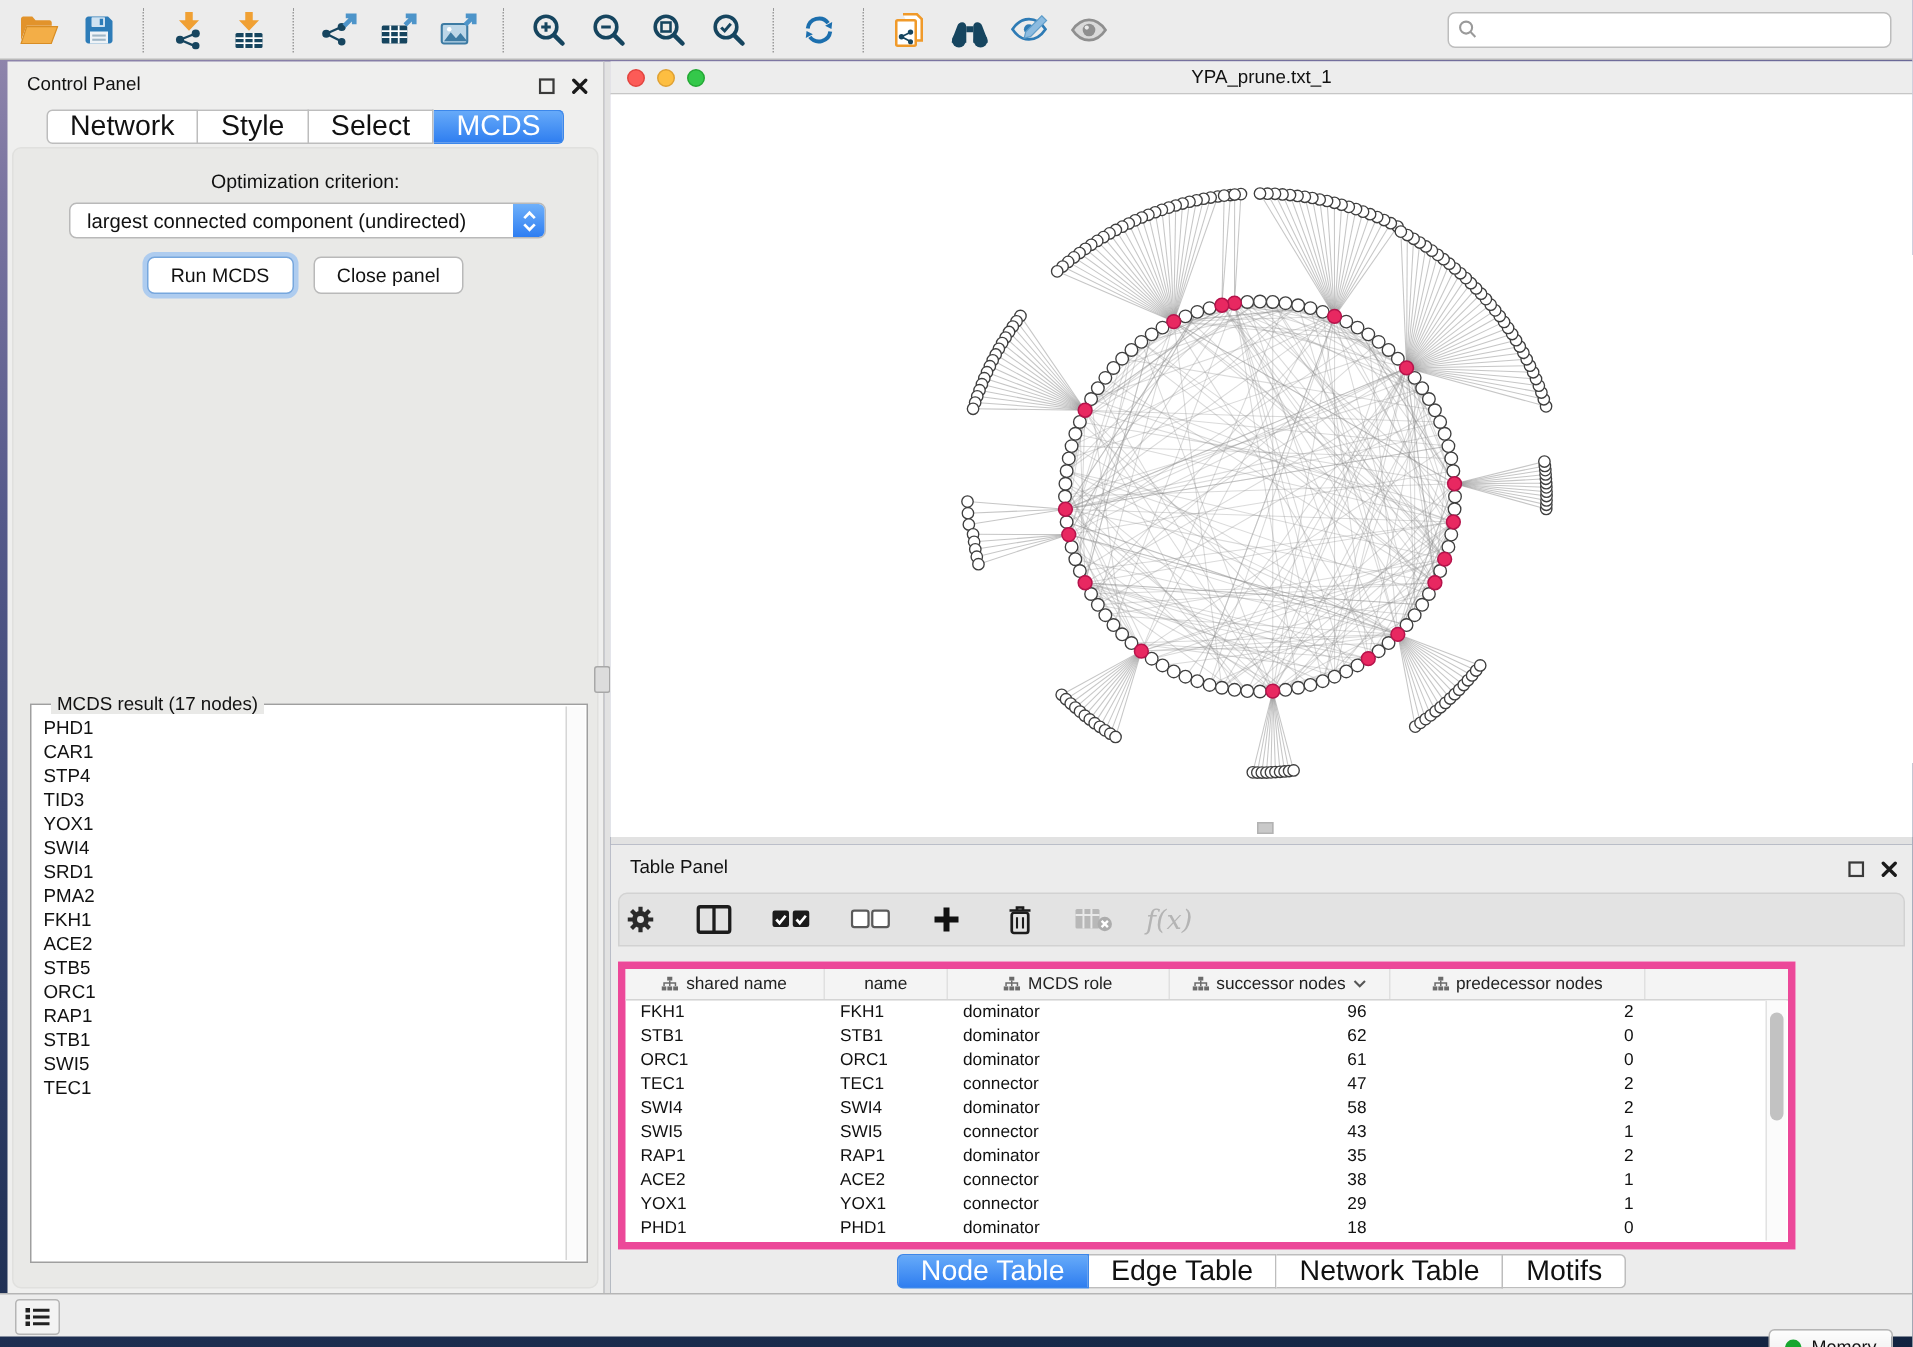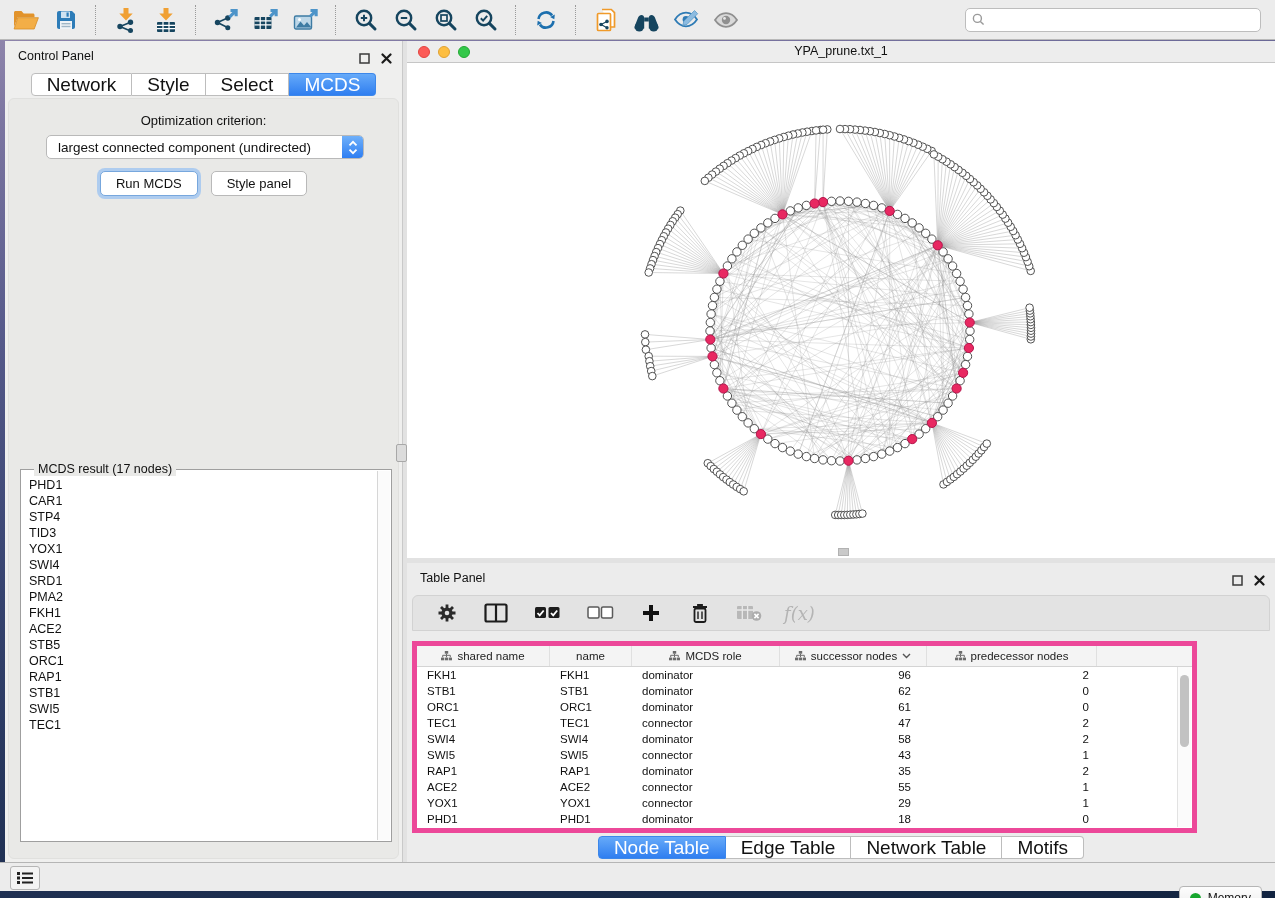--- a/index.html
+++ b/index.html
@@ -52,21 +52,21 @@
   .light{width:12px;height:12px;border-radius:50%;}
   .light.red{background:#fc5b57;border:1px solid #e2443f;box-sizing:border-box;}
   .light.yellow{background:#fdbe41;border:1px solid #e0a133;box-sizing:border-box;}
   .light.green{background:#34c84a;border:1px solid #23a834;box-sizing:border-box;}
   .net-title{position:absolute;left:0;top:3px;width:100%;text-align:center;font-size:12.5px;color:#111;}
   .net-canvas{position:absolute;left:0;top:22px;width:868px;height:495px;background:#fff;overflow:hidden;}
   .net-canvas svg{position:absolute;left:0;top:0;}
   .net-hthumb{position:absolute;left:431px;bottom:2px;width:9px;height:6px;background:#c9c9c9;border:1px solid #b2b2b2;}
   
   #table-panel{position:absolute;left:407px;top:563px;width:868px;height:299px;background:#ececec;}
-  .tp-toolbar{position:absolute;left:5px;top:32px;width:858px;height:36px;background:#e3e3e3;border:1px solid #d2d2d2;border-radius:6px 6px 0 0;box-sizing:border-box;display:flex;align-items:center;gap:21px;padding-left:20px;}
+  .tp-toolbar{position:absolute;left:5px;top:32px;width:858px;height:36px;background:#e3e3e3;border:1px solid #d2d2d2;border-radius:6px 6px 0 0;box-sizing:border-box;display:flex;align-items:center;gap:21px;}
   .tpbtn{display:flex;align-items:center;justify-content:center;width:28px;height:28px;}
   .fx{font-family:"DejaVu Serif", serif;font-style:italic;font-size:18px;color:#b4b4b4;}
   .tp-table{position:absolute;left:5px;top:78px;width:785px;height:192px;background:#fff;border:5px solid #ec4899;box-sizing:border-box;overflow:hidden;}
   .thead{display:grid;grid-template-columns:133px 82px 148px 147px 170px 1fr;height:20px;background:#f4f4f4;border-bottom:1px solid #d4d4d4;}
   .th{display:flex;align-items:center;justify-content:center;gap:5px;font-size:11.5px;color:#222;border-right:1px solid #e0e0e0;overflow:hidden;white-space:nowrap;}
   .trow{display:grid;grid-template-columns:133px 82px 148px 147px 170px 1fr;height:16px;}
   .td{font-size:11.5px;color:#111;line-height:16px;padding-left:10px;white-space:nowrap;overflow:hidden;}
   .td.num{text-align:right;padding-left:0;}
   .td.succ{padding-right:16px;}
   .td.pred{padding-right:8px;}
@@ -255,21 +255,21 @@
         <span class="dd-text">largest connected component (undirected)</span>
         <span class="stepper">
           <svg width="10" height="15" viewBox="0 0 10 15">
               <path d="M1.5 5.4L5 1.8l3.5 3.6" fill="none" stroke="#fff" stroke-width="1.8"></path>
               <path d="M1.5 9.6L5 13.2l3.5-3.6" fill="none" stroke="#fff" stroke-width="1.8"></path>
             </svg>
         </span>
       </div>
       <div class="btn-row">
         <div class="pbtn focused">Run MCDS</div>
-        <div class="pbtn">Style panel</div>
+        <div class="pbtn">Close panel</div>
       </div>
       <div class="groupbox">
         <div class="grouplabel">MCDS result (17 nodes)</div>
         <div class="mcds-list">
           <div class="li">PHD1</div>
           <div class="li">CAR1</div>
           <div class="li">STP4</div>
           <div class="li">TID3</div>
           <div class="li">YOX1</div>
           <div class="li">SWI4</div>
@@ -1185,21 +1185,21 @@
           <div class="td">RAP1</div>
           <div class="td">dominator</div>
           <div class="td num succ">35</div>
           <div class="td num pred">2</div>
           <div class="td"></div>
         </div>
       <div class="trow">
           <div class="td">ACE2</div>
           <div class="td">ACE2</div>
           <div class="td">connector</div>
-          <div class="td num succ">55</div>
+          <div class="td num succ">38</div>
           <div class="td num pred">1</div>
           <div class="td"></div>
         </div>
       <div class="trow">
           <div class="td">YOX1</div>
           <div class="td">YOX1</div>
           <div class="td">connector</div>
           <div class="td num succ">29</div>
           <div class="td num pred">1</div>
           <div class="td"></div>

